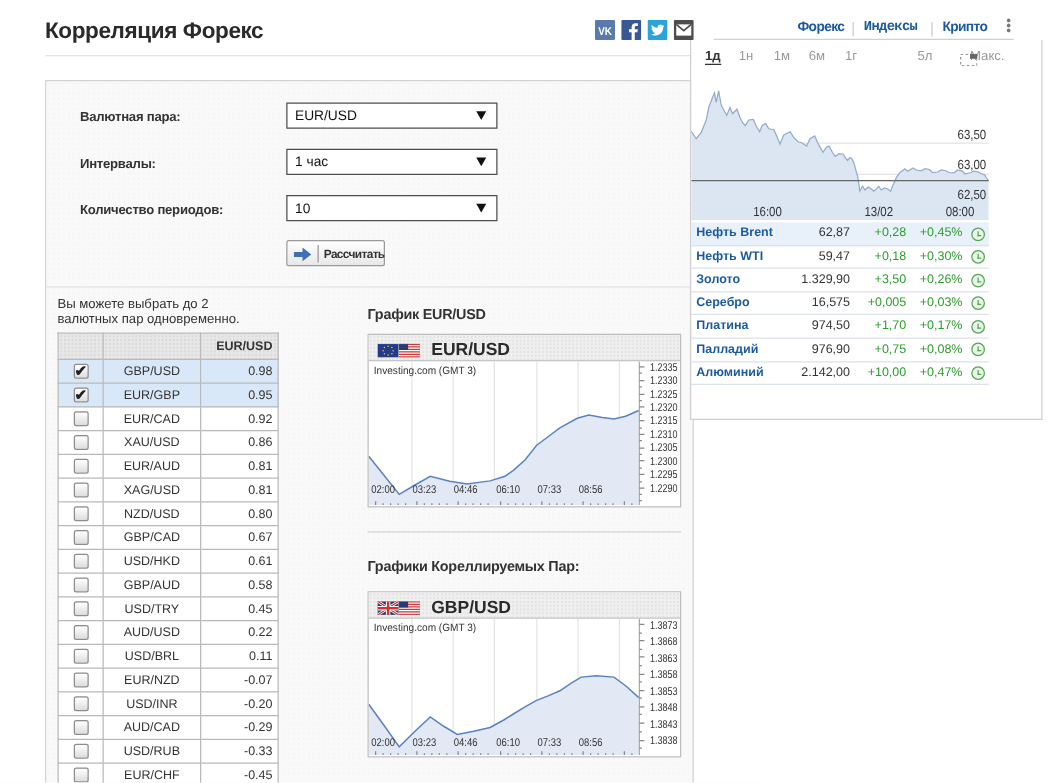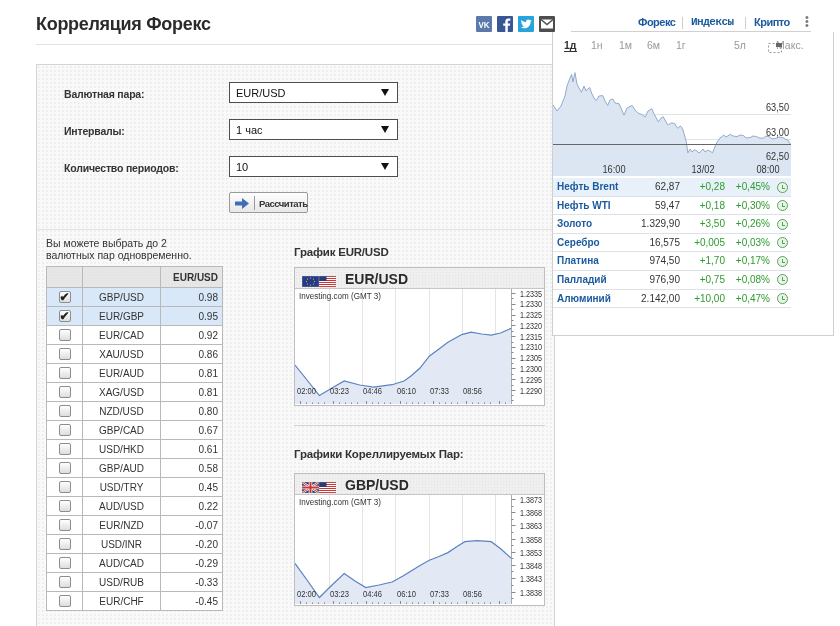--- a/index.html
+++ b/index.html
@@ -162,20 +162,25 @@
           <td class="c2">USD/TRY</td>
           <td class="c3">0.45</td>
         </tr>
   <tr>
           <td class="c1"><span class="cb"></span></td>
           <td class="c2">AUD/USD</td>
           <td class="c3">0.22</td>
         </tr>
   <tr>
           <td class="c1"><span class="cb"></span></td>
+          <td class="c2">USD/BRL</td>
+          <td class="c3">0.11</td>
+        </tr>
+  <tr>
+          <td class="c1"><span class="cb"></span></td>
           <td class="c2">EUR/NZD</td>
           <td class="c3">-0.07</td>
         </tr>
   <tr>
           <td class="c1"><span class="cb"></span></td>
           <td class="c2">USD/INR</td>
           <td class="c3">-0.20</td>
         </tr>
   <tr>
           <td class="c1"><span class="cb"></span></td>

